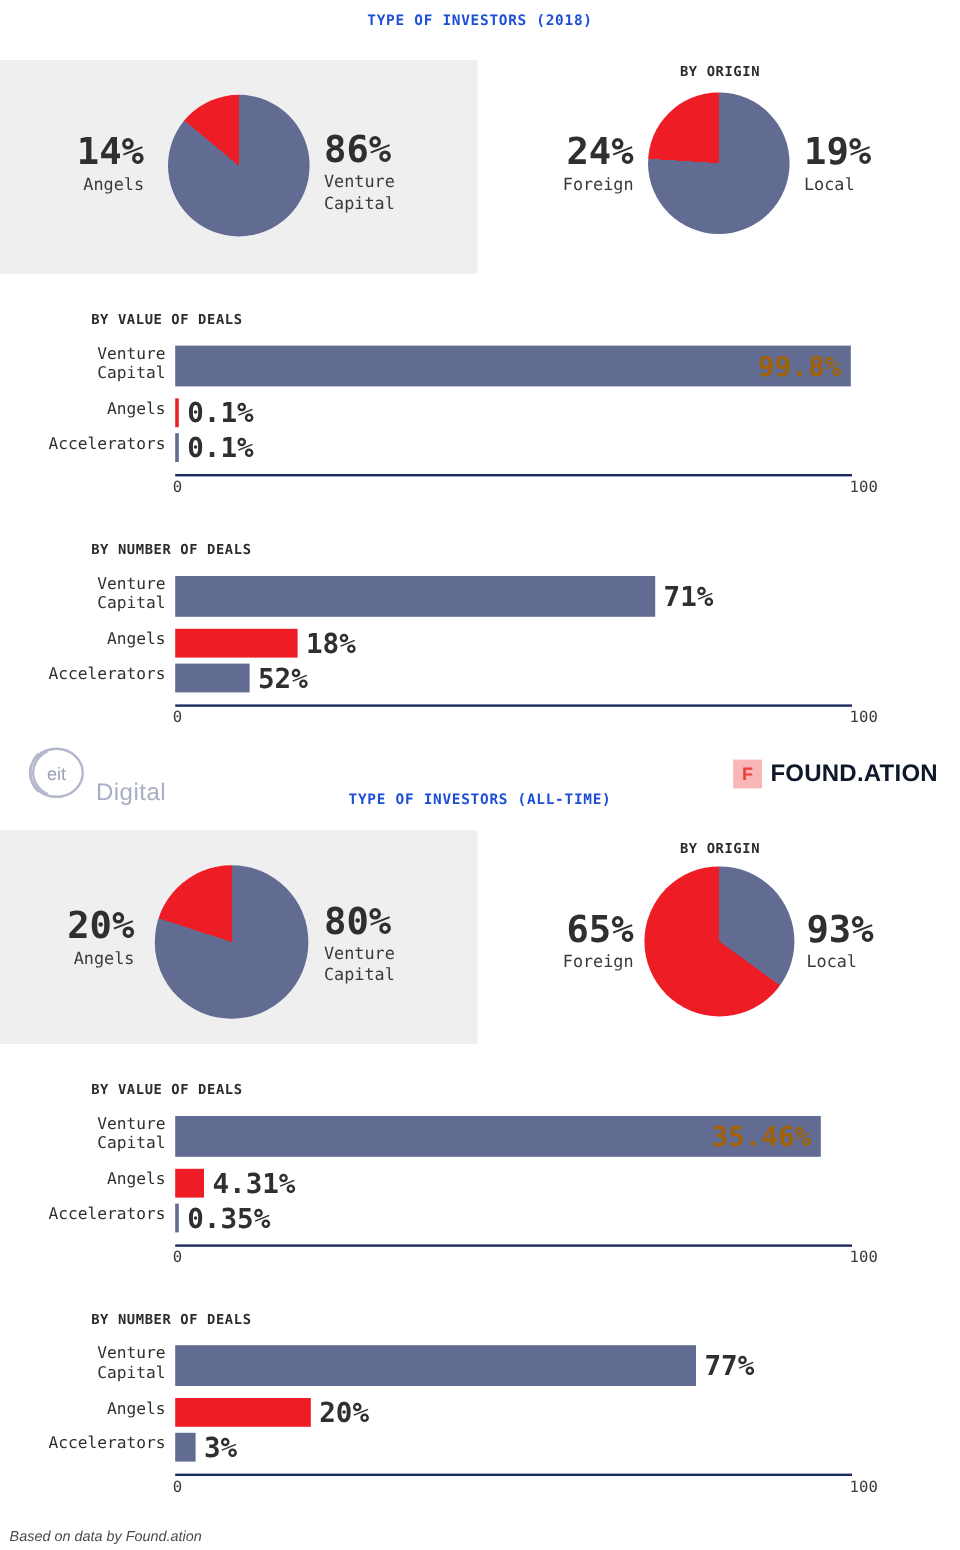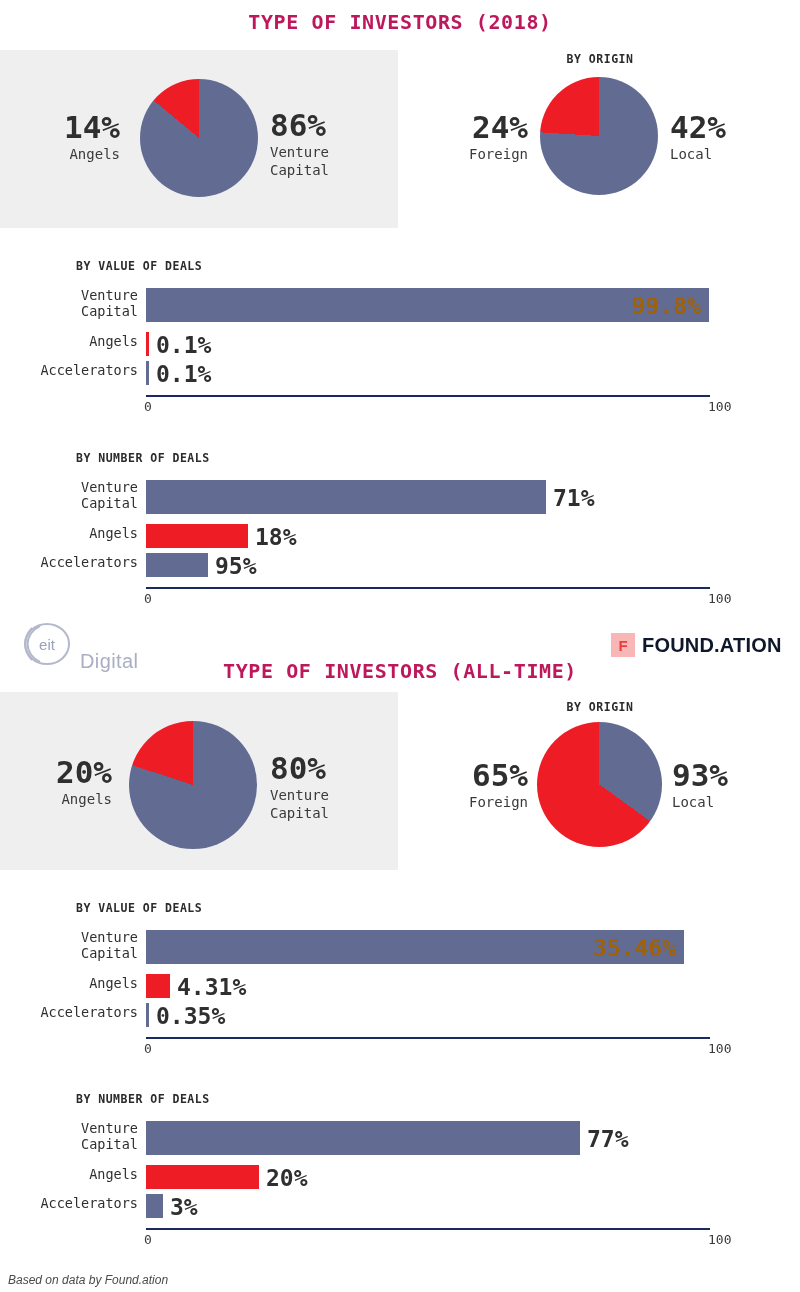--- a/index.html
+++ b/index.html
@@ -8,22 +8,22 @@
     width:800px; height:1292px; position:relative;
     font-family:"Liberation Sans", sans-serif;
     color:#333333; overflow:hidden;
   }
   .abs { position:absolute; }
 
   
   .section-title {
     width:800px; text-align:center;
     font-family:"DejaVu Sans Mono", monospace;
-    font-weight:bold; font-size:20px; letter-spacing:0.6px;
-    color:#be185d; text-transform:uppercase;
+    font-weight:bold; font-size:12px; letter-spacing:0.6px;
+    color:#1d4ed8; text-transform:uppercase;
   }
   .sub-title {
     font-family:"DejaVu Sans Mono", monospace;
     font-weight:bold; font-size:11.5px; letter-spacing:0.5px;
     color:#2b2b2b; text-transform:uppercase;
   }
 
   
   .gray-panel { background:#efefef; }
 
@@ -97,21 +97,21 @@
 <div class="abs pie-pct" style="left:28px; top:112px; width:92px; text-align:right;">14%</div>
 <div class="abs pie-lbl lbl-left" style="left:28px; top:146px; width:92px;">Angels</div>
 <div class="abs pie-pct" style="left:270px; top:110px; width:120px; text-align:left;">86%</div>
 <div class="abs pie-lbl lbl-right" style="left:270px; top:144px; width:120px;">Venture
 Capital</div>
 
 <div class="abs sub-title" style="left:420px; top:52px; width:360px; text-align:center;">BY ORIGIN</div>
 <div class="abs pie" id="pie-s0-origin" style="left: 540px; top: 77px; width: 118px; height: 118px; background: conic-gradient(rgb(98, 107, 146) 0deg, rgb(98, 107, 146) 273.6deg, rgb(238, 28, 37) 273.6deg, rgb(238, 28, 37) 360deg);"></div>
 <div class="abs pie-pct" style="left:428px; top:112px; width:100px; text-align:right;">24%</div>
 <div class="abs pie-lbl lbl-left" style="left:428px; top:146px; width:100px;">Foreign</div>
-<div class="abs pie-pct" style="left:670px; top:112px; width:110px; text-align:left;">42%</div>
+<div class="abs pie-pct" style="left:670px; top:112px; width:110px; text-align:left;">19%</div>
 <div class="abs pie-lbl lbl-right" style="left:670px; top:146px; width:110px;">Local</div>
 
 <div class="abs sub-title" style="left:76px; top:259px;">BY VALUE OF DEALS</div>
 <div class="abs" id="bars-s0-value" style="left:0; top:288px; width:800px; height:125px;">
     <div class="bar-cat" style="left: 0px; width: 138px; top: 0px;">Venture
 Capital</div>
     <div class="bar-rect" style="left: 146px; top: 0px; width: 563px; height: 34px; background: rgb(98, 107, 146);"></div>
     <div class="bar-val inside" style="top: 6.5px; left: 701px; transform: translateX(-100%);">99.8%</div>
     <div class="bar-cat" style="left: 0px; width: 138px; top: 46px;">Angels</div>
     <div class="bar-rect" style="left: 146px; top: 44px; width: 3px; height: 24px; background: rgb(238, 28, 37);"></div>
@@ -128,21 +128,21 @@
 <div class="abs" id="bars-s0-number" style="left:0; top:480px; width:800px; height:125px;">
     <div class="bar-cat" style="left: 0px; width: 138px; top: 0px;">Venture
 Capital</div>
     <div class="bar-rect" style="left: 146px; top: 0px; width: 400px; height: 34px; background: rgb(98, 107, 146);"></div>
     <div class="bar-val" style="top: 6.5px; left: 553px;">71%</div>
     <div class="bar-cat" style="left: 0px; width: 138px; top: 46px;">Angels</div>
     <div class="bar-rect" style="left: 146px; top: 44px; width: 102px; height: 24px; background: rgb(238, 28, 37);"></div>
     <div class="bar-val" style="top: 45.5px; left: 255px;">18%</div>
     <div class="bar-cat" style="left: 0px; width: 138px; top: 75px;">Accelerators</div>
     <div class="bar-rect" style="left: 146px; top: 73px; width: 62px; height: 24px; background: rgb(98, 107, 146);"></div>
-    <div class="bar-val" style="top: 74.5px; left: 215px;">95%</div>
+    <div class="bar-val" style="top: 74.5px; left: 215px;">52%</div>
     <div class="axis-line" style="left: 146px; top: 107px; width: 564px;"></div>
     <div class="axis-tick" style="left: 144px; top: 112px;">0</div>
     <div class="axis-tick" style="left: 708px; top: 112px;">100</div>
   </div>
 
 <div class="abs" style="left:20px; top:620px; width:170px; height:48px; display:flex; align-items:center;">
   <svg width="54" height="46" viewBox="0 0 54 46">
     <ellipse cx="27" cy="23" rx="22" ry="20" fill="none" stroke="#b3b8cb" stroke-width="2"></ellipse>
     <path d="M20 5 A22 20 0 0 0 20 41" fill="none" stroke="#b3b8cb" stroke-width="2"></path>
     <path d="M12 7 A26 24 0 0 0 12 39" fill="none" stroke="#b3b8cb" stroke-width="2"></path>

